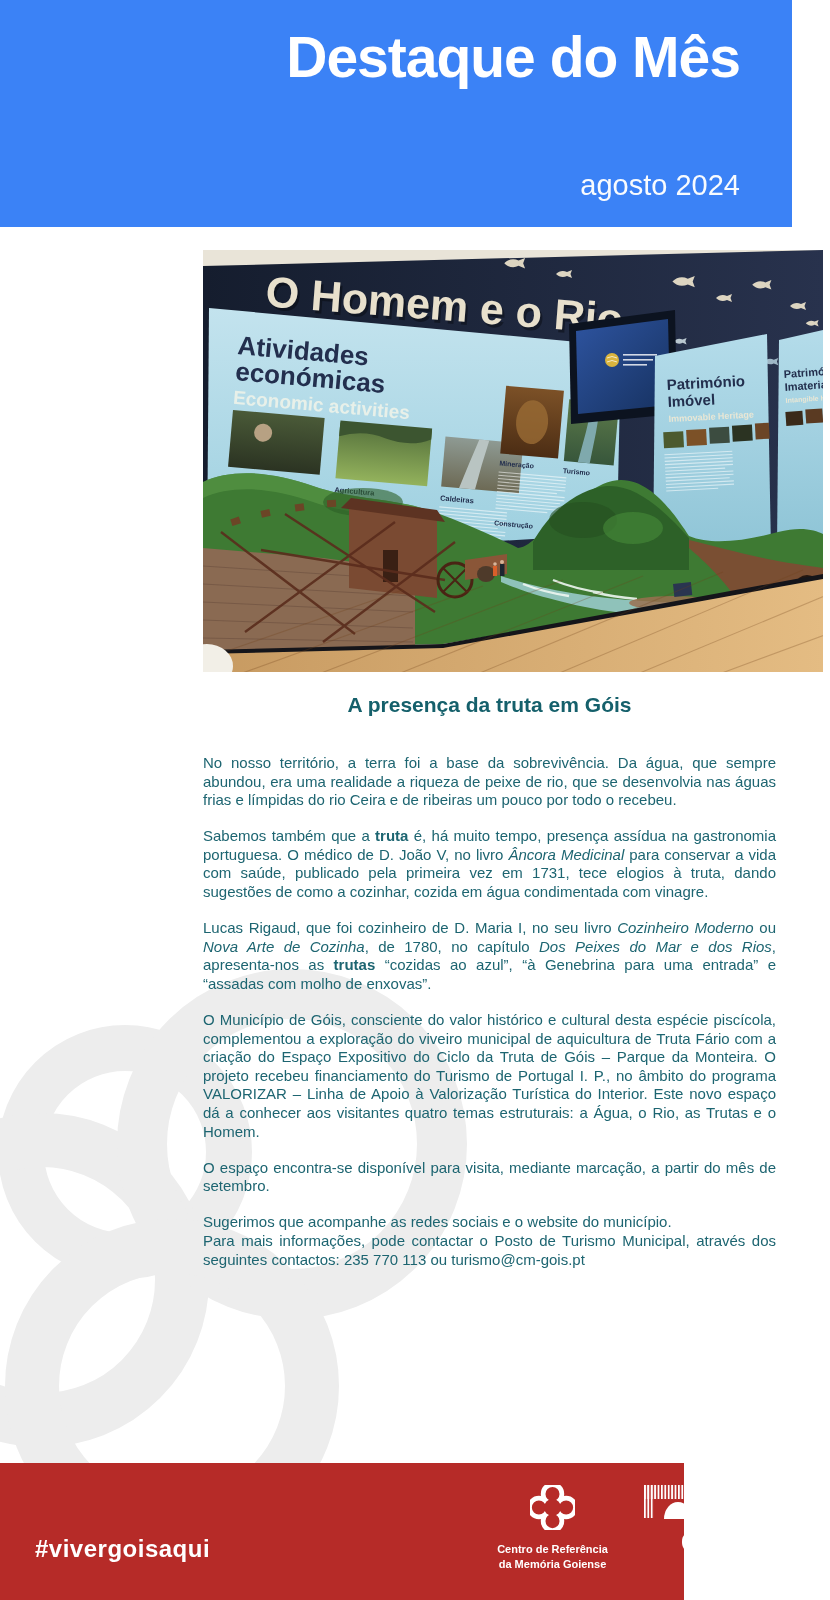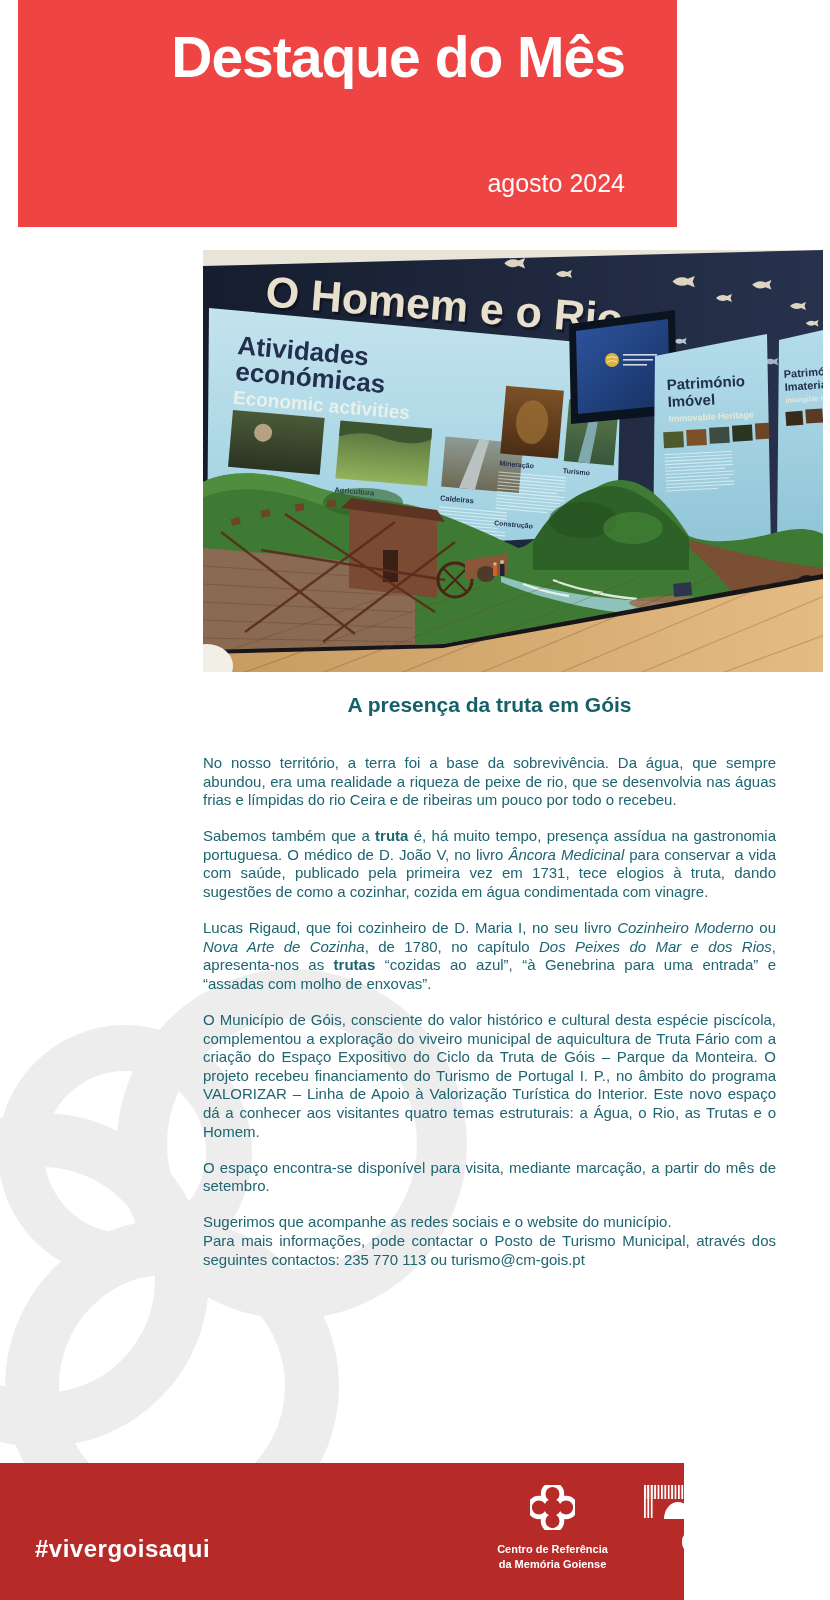--- a/index.html
+++ b/index.html
@@ -1,22 +1,22 @@
 <!DOCTYPE html>
 <html><head>
 <meta charset="utf-8">
 <style>
   html,body{margin:0;padding:0;background:#ffffff;}
   .page{position:relative;width:830px;height:1600px;background:#ffffff;overflow:hidden;
         font-family:"Liberation Sans",sans-serif;}
   
-  .masthead{position:absolute;left:18px;top:0;width:659px;height:227px;background:#ef4444;color:#fff;}
+  .masthead{position:absolute;left:0;top:0;width:792px;height:227px;background:#3b82f6;color:#fff;}
   .m-title{position:absolute;top:24px;right:52px;font-size:57px;font-weight:700;letter-spacing:-1px;white-space:nowrap;}
   .m-sub{position:absolute;top:113px;right:52px;font-size:26px;font-weight:400;white-space:nowrap;}
-  .m-date{position:absolute;top:169px;right:52px;font-size:25px;font-weight:400;opacity:.97;}
+  .m-date{position:absolute;top:169px;right:52px;font-size:29px;font-weight:400;opacity:.97;}
   
   .photo{position:absolute;left:203px;top:250px;width:620px;height:422px;margin:0;}
   .photo svg{display:block;width:100%;height:100%;}
   
   .watermark{position:absolute;left:0;top:930px;width:520px;height:540px;z-index:0;}
   
   .article{position:absolute;left:203px;top:684px;width:573px;color:#1d6571;z-index:1;}
   .article h2{margin:8px 0 36px 0;font-size:21px;line-height:26px;font-weight:700;text-align:center;color:#15606b;}
   .article p{margin:0 0 17.5px 0;font-size:15px;line-height:18.6px;text-align:justify;}
   .article .b{font-weight:700;}

